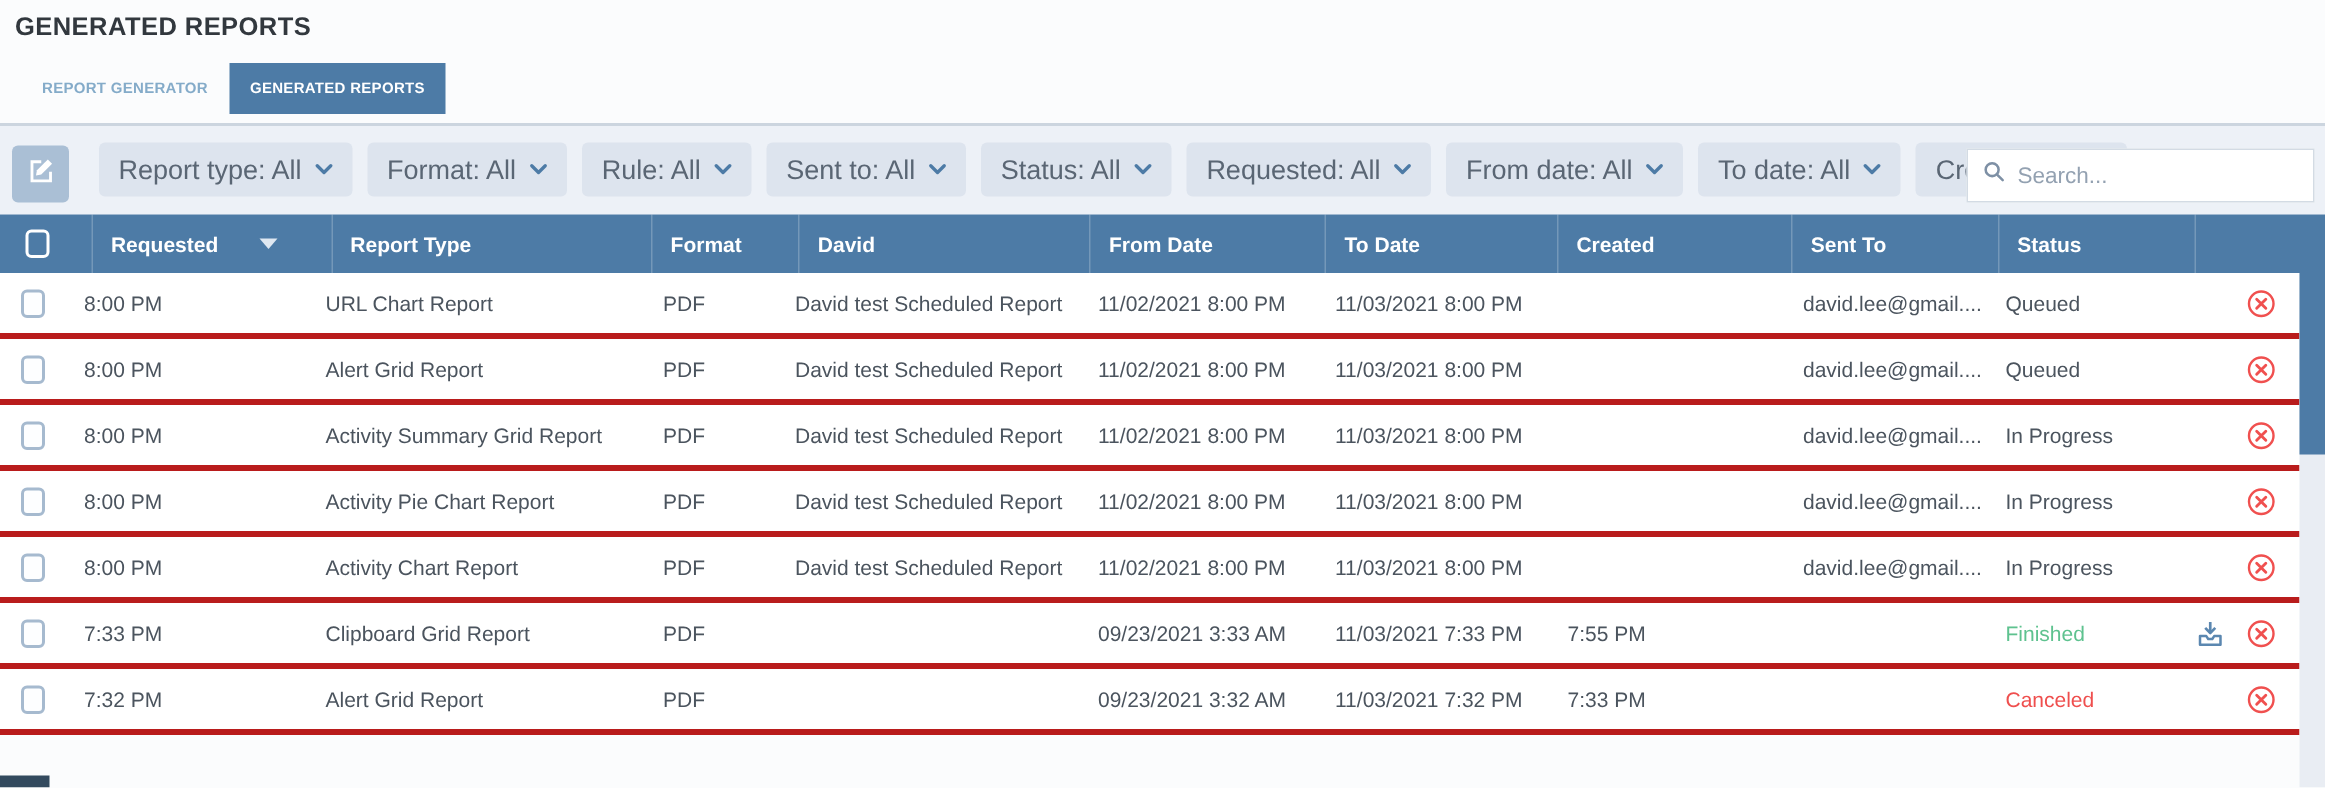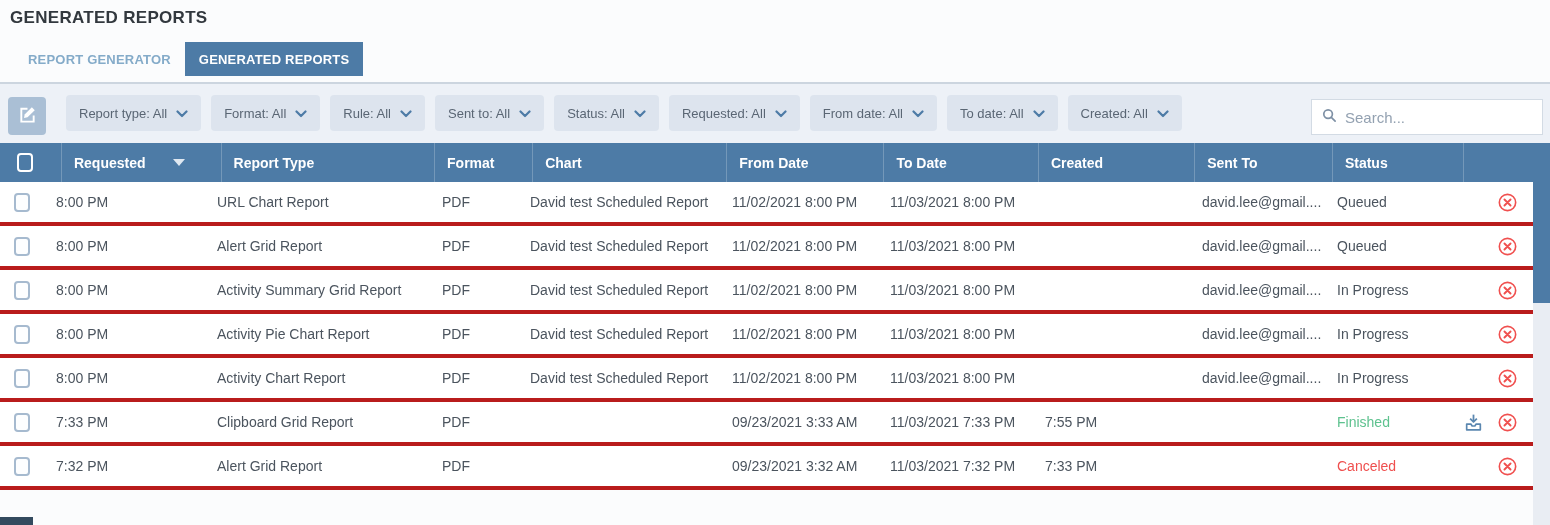--- a/index.html
+++ b/index.html
@@ -4,33 +4,33 @@
 <style>
   * { margin:0; padding:0; box-sizing:border-box; }
   html,body { width:1550px; height:525px; overflow:hidden; background:#fbfcfd;
               font-family:"Liberation Sans", sans-serif; }
   .stage { position:relative; width:1550px; height:525px; }
 
   
   .page-title { position:absolute; top:8px; left:10px; font-size:17px; font-weight:700;
                 color:#32383e; letter-spacing:.3px; }
   .tabs { position:absolute; top:42px; left:14px; height:34px; display:flex; align-items:stretch; }
-  .tab { display:flex; align-items:center; padding:0 14px; font-size:13px; font-weight:700;
+  .tab { display:flex; align-items:center; padding:0 14px; font-size:10px; font-weight:700;
          color:#84abc9; letter-spacing:.2px; cursor:pointer; }
   .tab.active { background:#4d7ba6; color:#ffffff; }
   .tabline { position:absolute; top:82px; left:0; width:1550px; height:2px; background:#ccd5df; }
 
   
   .filterband { position:absolute; top:84px; left:0; width:1550px; height:59px; background:#edf1f7; }
   .edit-btn { position:absolute; top:13px; left:8px; width:38px; height:38px; background:#aabfd5;
               border-radius:4px; display:flex; align-items:center; justify-content:center; cursor:pointer; }
   .pills { position:absolute; top:11px; left:66px; display:flex; gap:10px; }
   .pill { height:36px; display:flex; align-items:center; gap:9px; padding:0 13px;
           background:#dde4ee; border-radius:4px; cursor:pointer; }
-  .pill .plabel { font-size:13px; color:#5a6674; }
+  .pill .plabel { font-size:18px; color:#5a6674; }
   .search { position:absolute; top:15px; right:7px; width:232px; height:36px; background:#ffffff;
             border:1px solid #d3dbe4; display:flex; align-items:center; padding:0 10px; gap:8px; }
   .search input { border:none; outline:none; flex:1; font-size:15px; color:#4b545e;
                   font-family:"Liberation Sans", sans-serif; background:transparent; }
   .search input::placeholder { color:#93a1b1; }
 
   
   .thead { position:absolute; top:143px; left:0; width:1550px; height:39px; background:#4d7ba6;
            display:flex; color:#fff; font-size:14px; font-weight:700;gap:22px; }
   .thead .hcell { display:flex; align-items:center; padding-left:12px;
@@ -169,21 +169,21 @@
         <span class="cb hd"></span>
       </div>
     <div class="hcell col-requested">
       <span class="hreq">
           <span>Requested</span>
       <span class="sort-caret"></span>
         </span>
     </div>
     <div class="hcell col-type">Report Type</div>
     <div class="hcell col-format">Format</div>
-    <div class="hcell col-rule">Chart</div>
+    <div class="hcell col-rule">David</div>
     <div class="hcell col-from">From Date</div>
     <div class="hcell col-to">To Date</div>
     <div class="hcell col-created">Created</div>
     <div class="hcell col-sent">Sent To</div>
     <div class="hcell col-status">Status</div>
     <div class="hcell col-actions"></div>
   </div>
 
   <div class="tbody">
 

